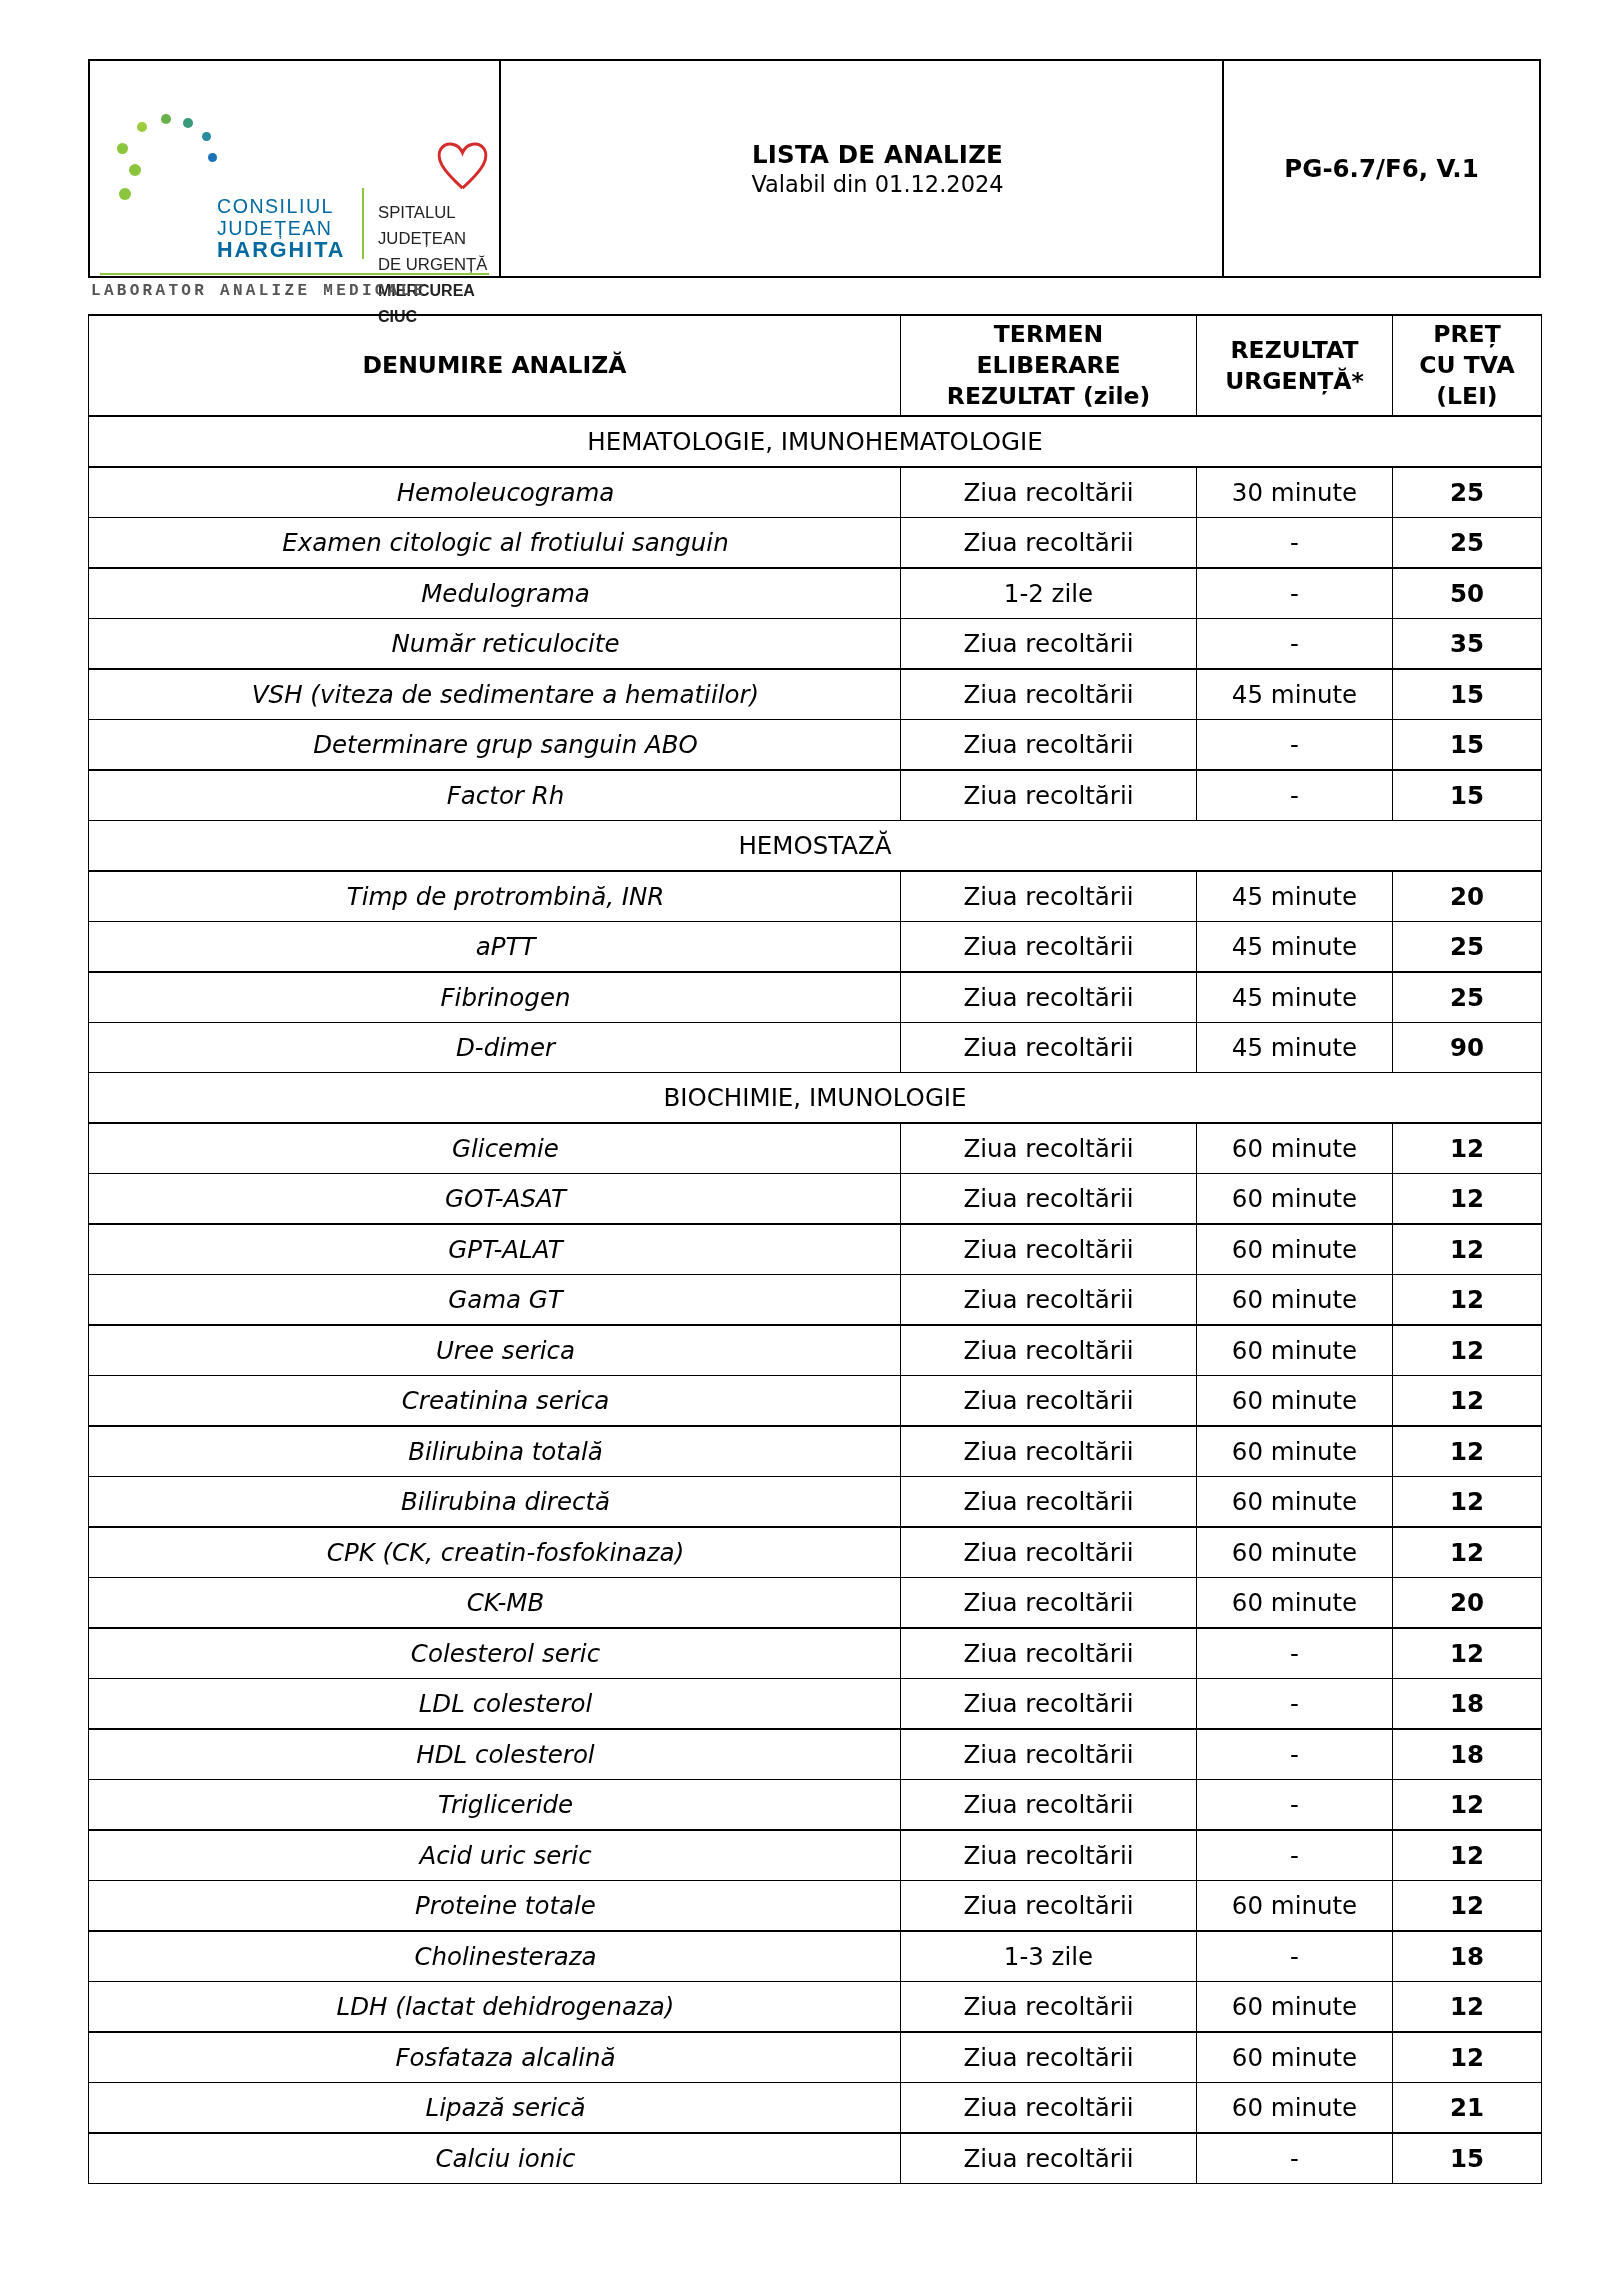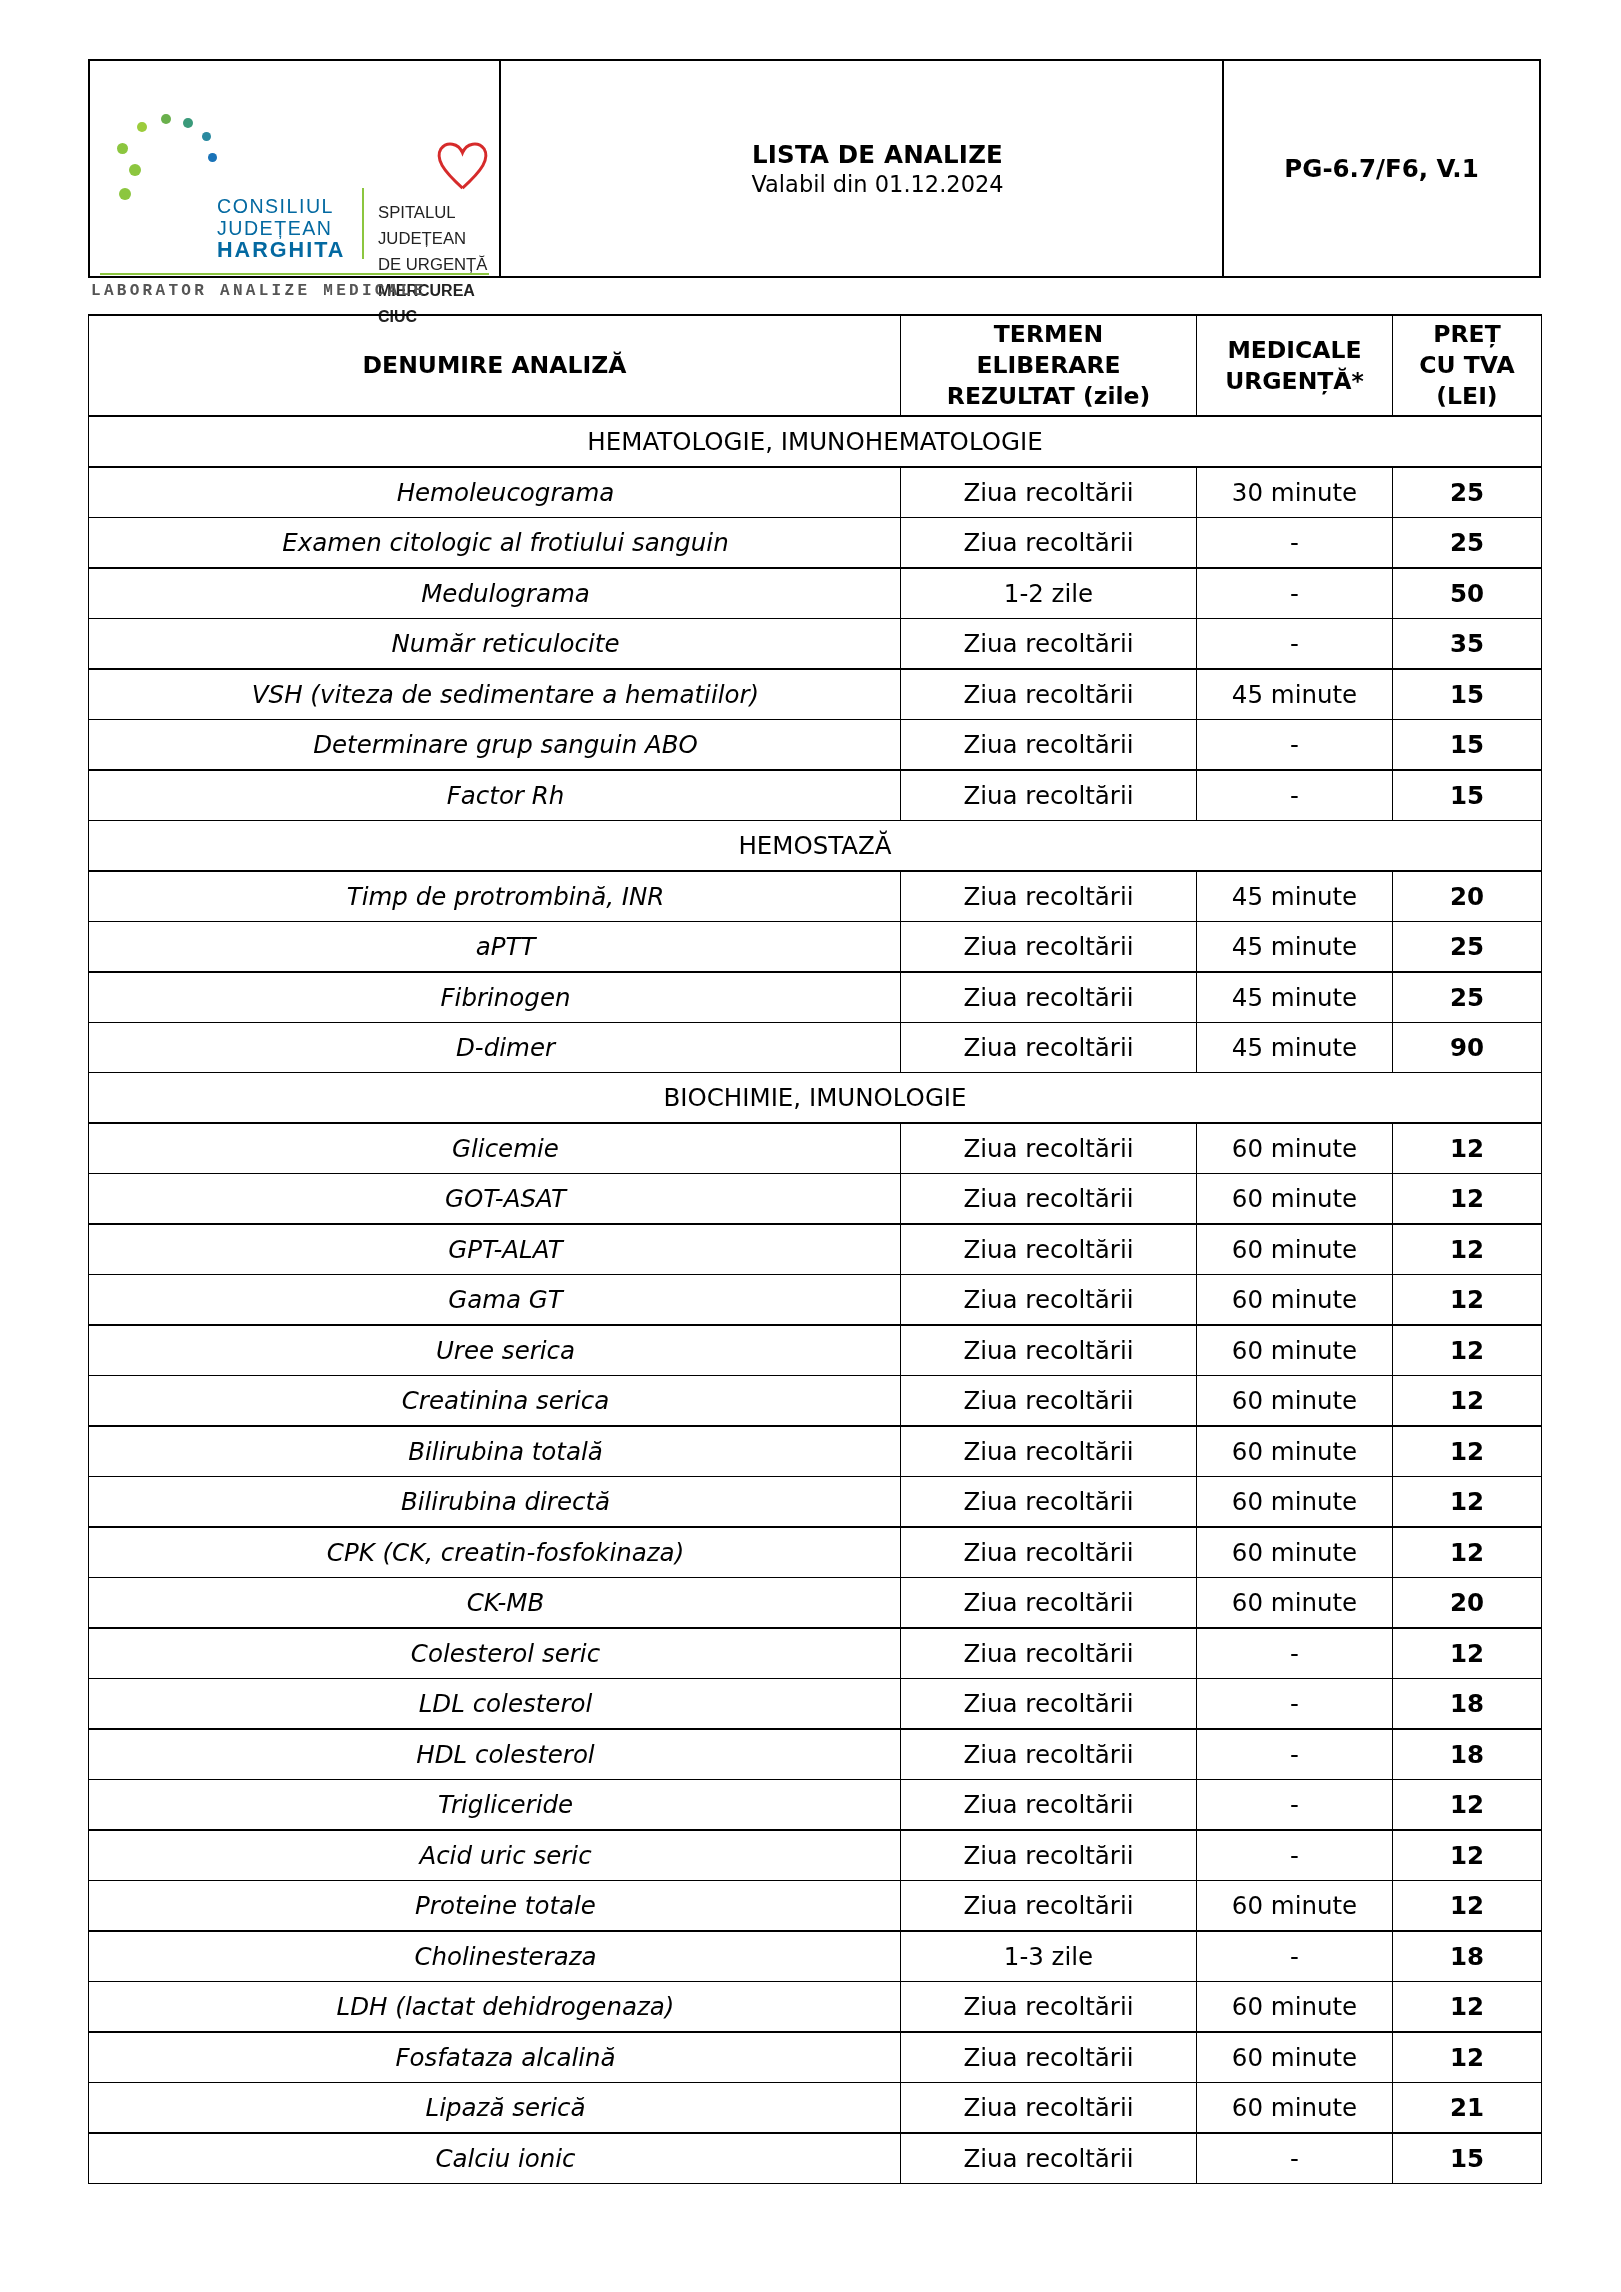--- a/index.html
+++ b/index.html
@@ -78,21 +78,21 @@
   </colgroup>
   <thead>
     <tr>
       <th><span>DENUMIRE ANALIZĂ</span></th>
       <th>
         <div>TERMEN</div>
         <div>ELIBERARE</div>
         <div>REZULTAT (zile)</div>
       </th>
       <th>
-        <div>MEDICALE</div>
+        <div>REZULTAT</div>
         <div>URGENȚĂ*</div>
       </th>
       <th>
         <div>PREȚ</div>
         <div>CU TVA</div>
         <div>(LEI)</div>
       </th>
     </tr>
   </thead>
   <tbody id="tbody">

